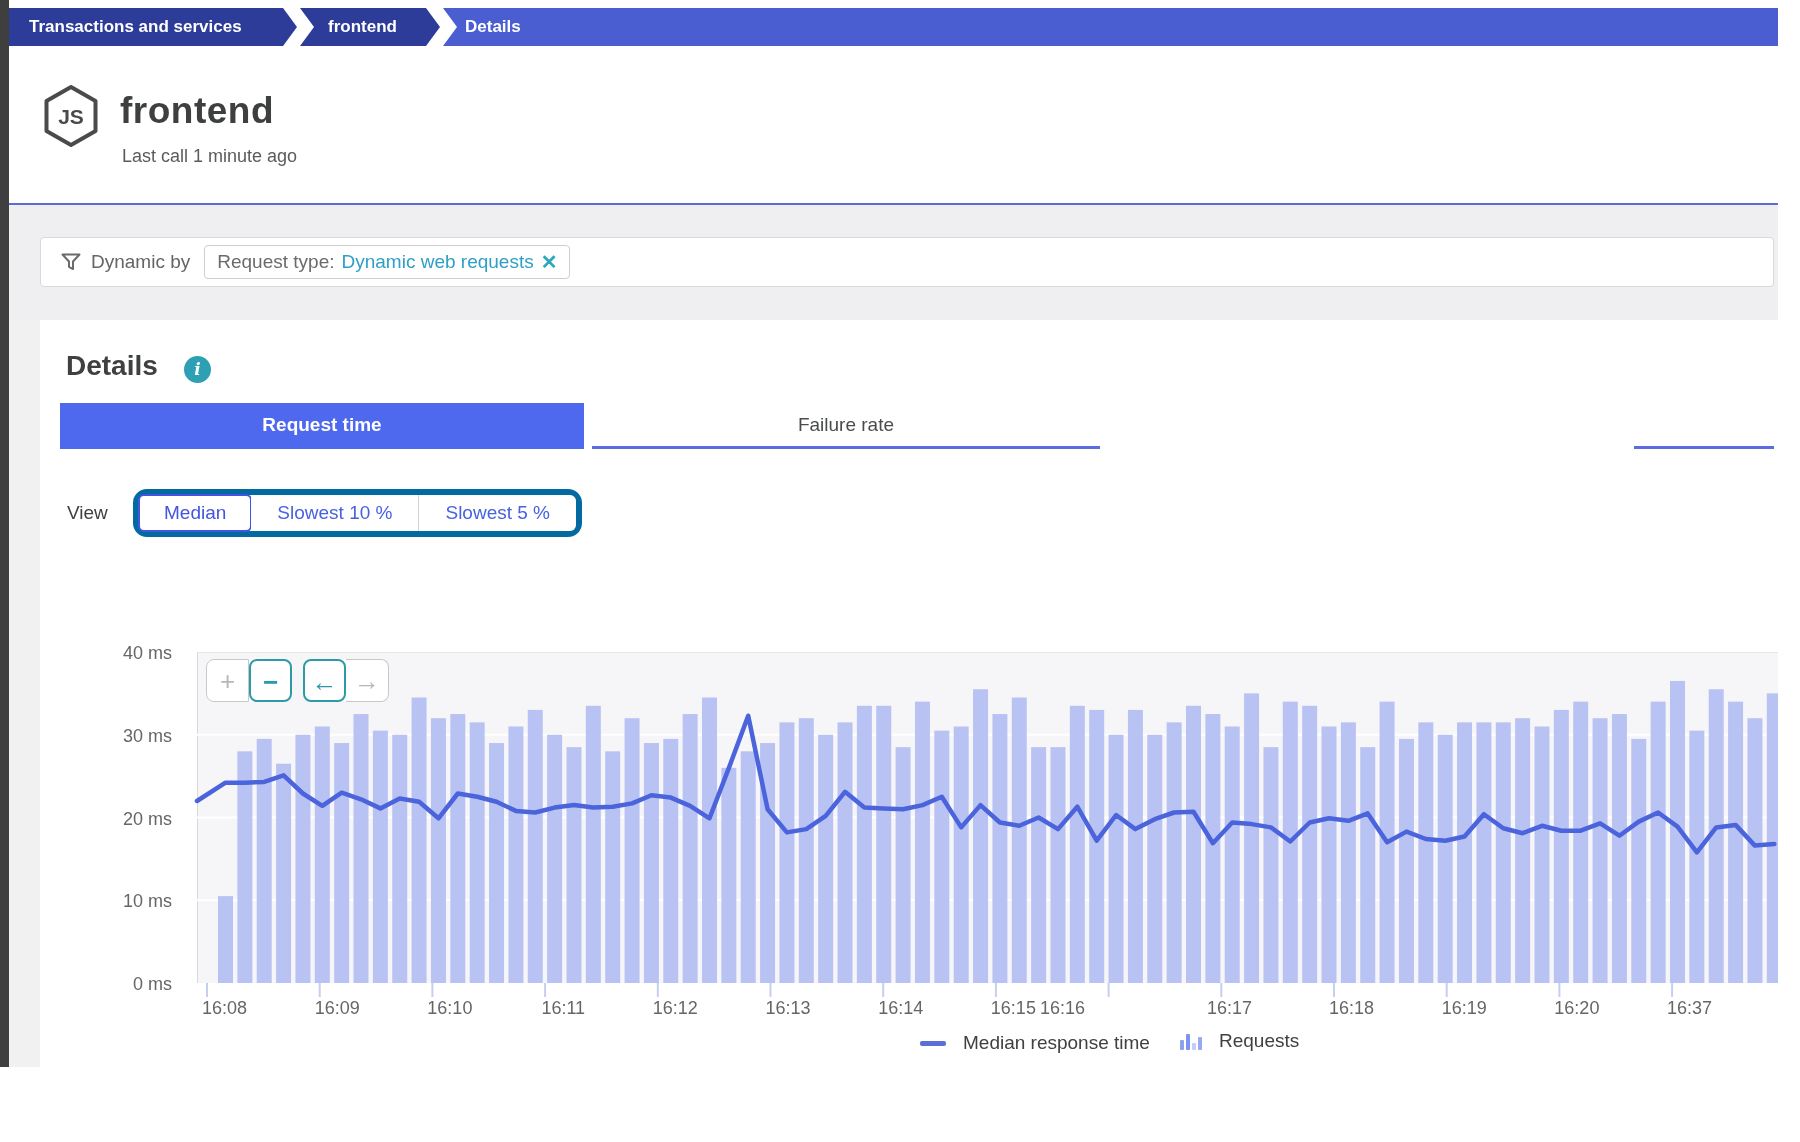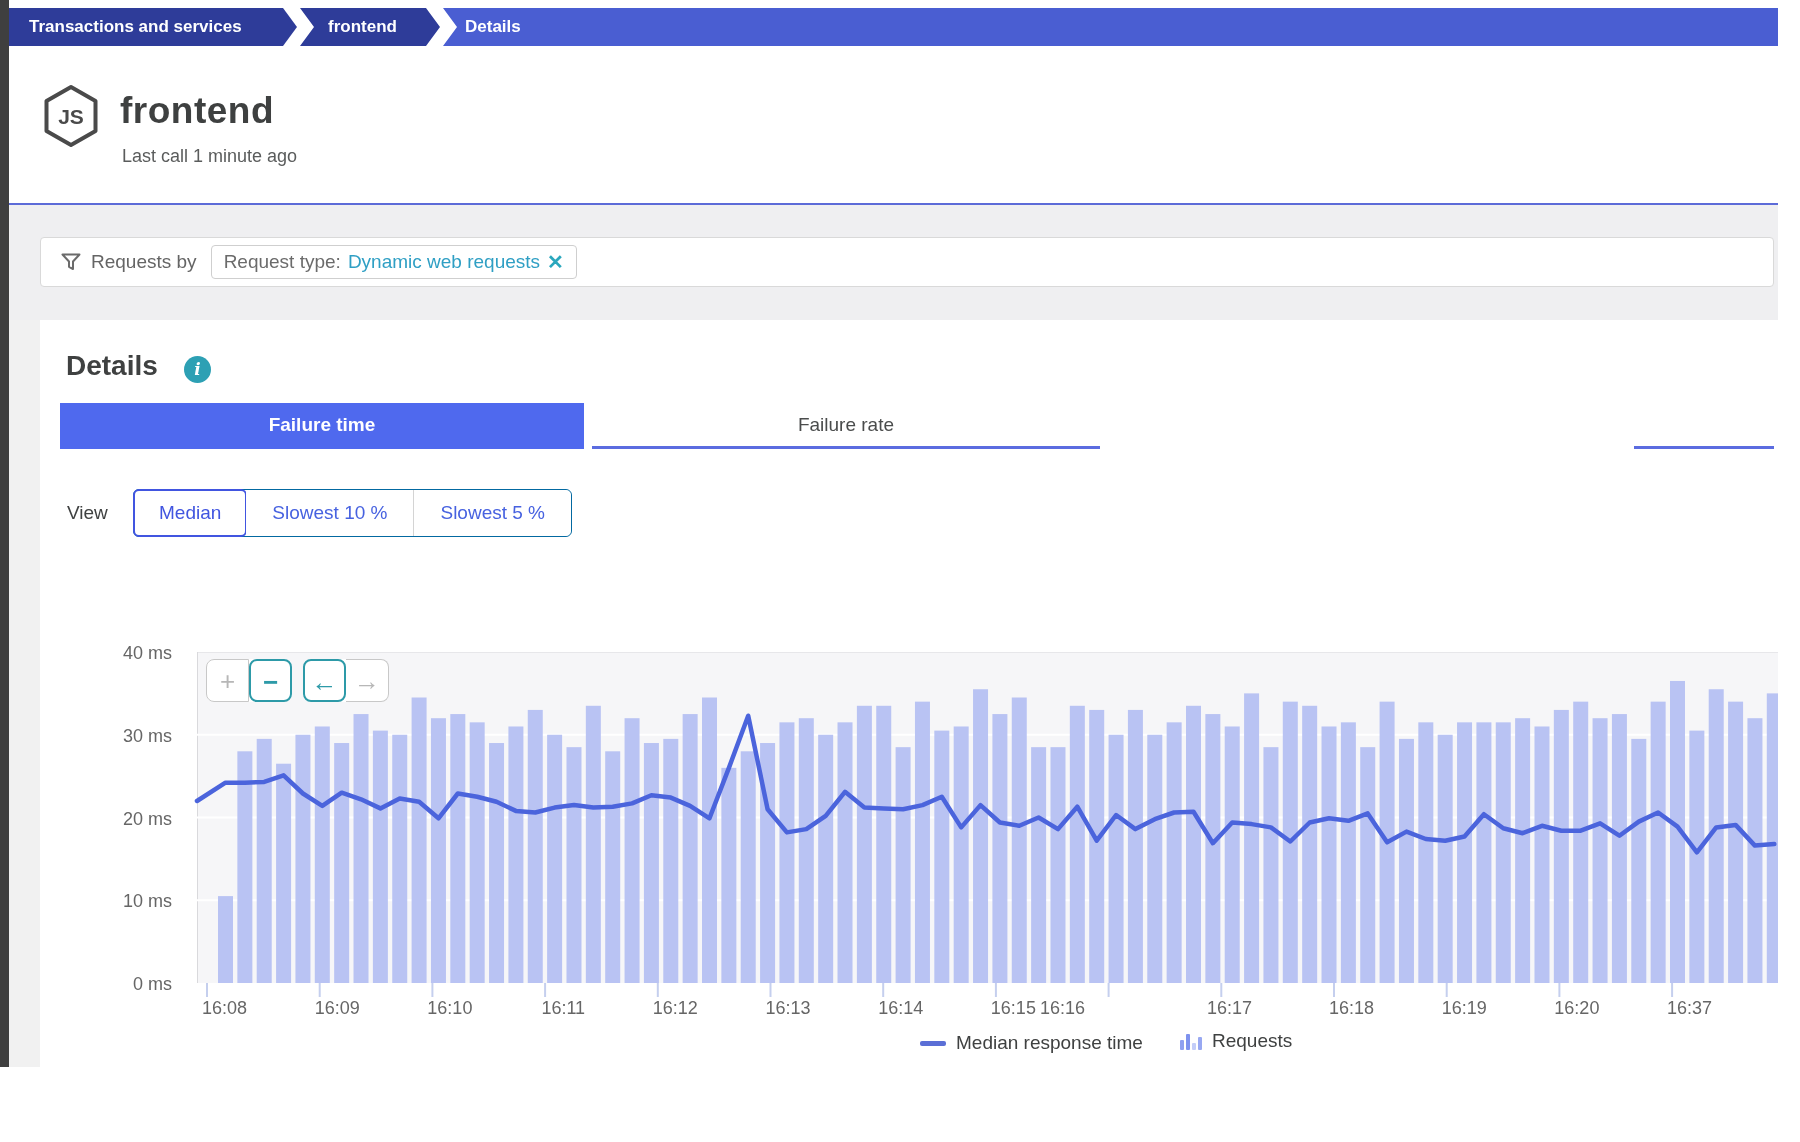--- a/index.html
+++ b/index.html
@@ -50,43 +50,43 @@
   .tab .lbl{display:block;text-align:center;line-height:44px;color:#4a4c4c;}
   .tab-active{left:60px;width:524px;background:#4f69ee;}
   .tab-active .lbl{color:#ffffff;font-weight:600;}
   .tab-underline{position:absolute;left:0;right:0;bottom:0;height:3px;background:#5b6ce0;}
   .tab2{left:592px;width:508px;}
   .tab3{left:1108px;width:516px;}
   .tab4{left:1634px;width:140px;}
 
   
   .view-label{left:67px;top:502px;font-size:19px;color:#3f4141;}
-  .seg{left:133px;top:489px;height:48px;display:flex;background:#fff;border:1px solid #0369a1;
-    border-radius:6px;box-sizing:border-box;}
+  .seg{left:133px;top:489px;height:48px;display:flex;background:#fff;border:6px solid #0369a1;
+    border-radius:14px;box-sizing:border-box;}
   .seg button{font-family:inherit;font-size:19px;color:#4762e0;background:#fff;border:none;
     border-right:1px solid #d4d4d4;padding:0 26px;cursor:pointer;}
   .seg button:last-child{border-right:none;border-radius:0 6px 6px 0;}
   .seg button.sel{border:2px solid #4155e0;border-radius:6px;margin:-1px;padding:0 24px;color:#4155e0;}
 
   
   .zgroup{top:659px;display:flex;border-radius:8px;background:#fff;}
   .zg1{left:206px;} .zg2{left:303px;}
   .zbtn{width:43px;height:43px;border:1px solid #c8c8c8;background:#fff;box-sizing:border-box;
     font-size:26px;line-height:40px;text-align:center;color:#b7b7b7;cursor:pointer;}
   .zbtn.first{border-radius:8px 0 0 8px;}
   .zbtn.last{border-radius:0 8px 8px 0;border-left:none;}
   .zbtn.on{border:2px solid #2d9aa8;color:#2d9aa8;border-radius:8px;font-weight:700;}
 
   
   .ylab{position:absolute;width:70px;text-align:right;font-size:18px;color:#666;}
   .xwrap{left:0;top:996px;width:1778px;height:24px;overflow:hidden;}
   .xlab{position:absolute;top:2px;width:80px;text-align:right;font-size:18px;color:#666;}
 
   
-  .legend-row{display:flex;align-items:center;gap:10px;cursor:pointer;}
+  .legend-row{display:flex;align-items:center;gap:17px;cursor:pointer;}
   .leg1{left:920px;top:1032px;}
   .leg2{left:1180px;top:1030px;}
   .leg-line{width:26px;height:5px;border-radius:2px;background:#5b6fd6;}
   .leg-text{font-size:19px;color:#3f4141;}
   .leg-bars{display:flex;align-items:flex-end;gap:2px;height:17px;}
   .leg-bars i{display:block;width:4px;border-radius:1px;}
 </style>
 </head>
 <body>
 
@@ -106,33 +106,33 @@
   </svg>
   <div class="abs page-title">frontend</div>
   <div class="abs page-sub">Last call 1 minute ago</div>
   <div class="abs blue-divider"></div>
 
   <div class="abs gray-band"></div>
   <div class="abs filter-bar">
     <svg width="20" height="18" viewBox="0 0 20 18">
       <path d="M1.5 1.5 H18.5 L12 8.5 V16 L8 13.8 V8.5 Z" fill="none" stroke="#6b6b6b" stroke-width="2" stroke-linejoin="round"></path>
     </svg>
-    <span class="filter-label">Requests by</span>
+    <span class="filter-label">Dynamic by</span>
     <span class="filter-chip">
       <span class="chip-key">Request type:</span>
       <span class="chip-val">Dynamic web requests</span>
       <span class="chip-x">✕</span>
     </span>
   </div>
 
   <div class="abs details-h">Details</div>
   <div class="abs info-dot">i</div>
 
   <div class="abs tab tab-active">
-    <span class="lbl">Failure time</span>
+    <span class="lbl">Request time</span>
   </div>
   <div class="abs tab tab2">
     <span class="lbl">Failure rate</span>
     <span class="tab-underline"></span>
   </div>
   <div class="abs tab tab4">
     <span class="tab-underline"></span>
   </div>
 
   <div class="abs view-label">View</div>

